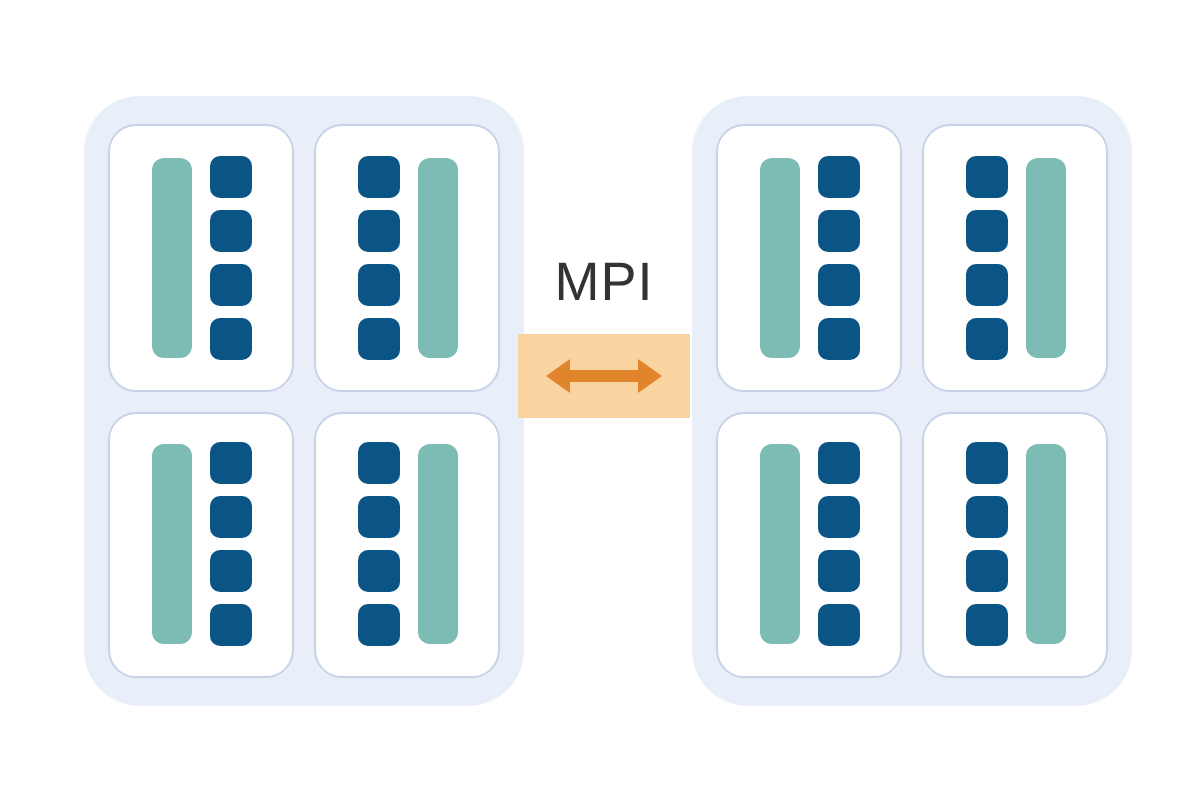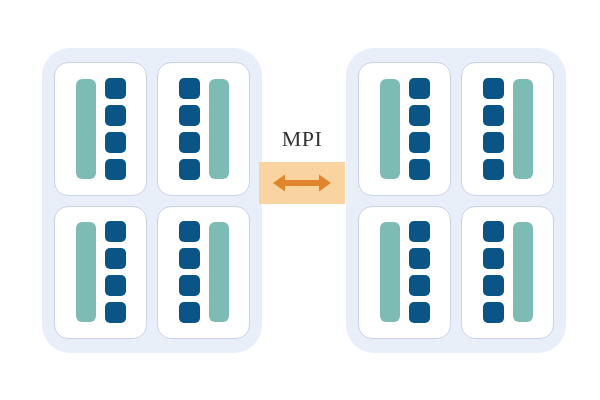--- a/index.html
+++ b/index.html
@@ -83,27 +83,26 @@
   #mpi-link {
     position: absolute;
     left: 259px;
     top: 128px;
     width: 86px;
     display: flex;
     flex-direction: column;
     align-items: center;
   }
   #mpi-label {
-    font-size: 22px;
+    font-size: 27px;
     color: #333333;
     line-height: 1;
     letter-spacing: 0.5px;
     margin-bottom: 12px;
     user-select: none;
-    font-family: Liberation Serif, serif;
   }
   #mpi-badge {
     width: 86px;
     height: 42px;
     background: #fad4a0;
     display: flex;
     align-items: center;
     justify-content: center;
   }
   #mpi-arrow-icon {

